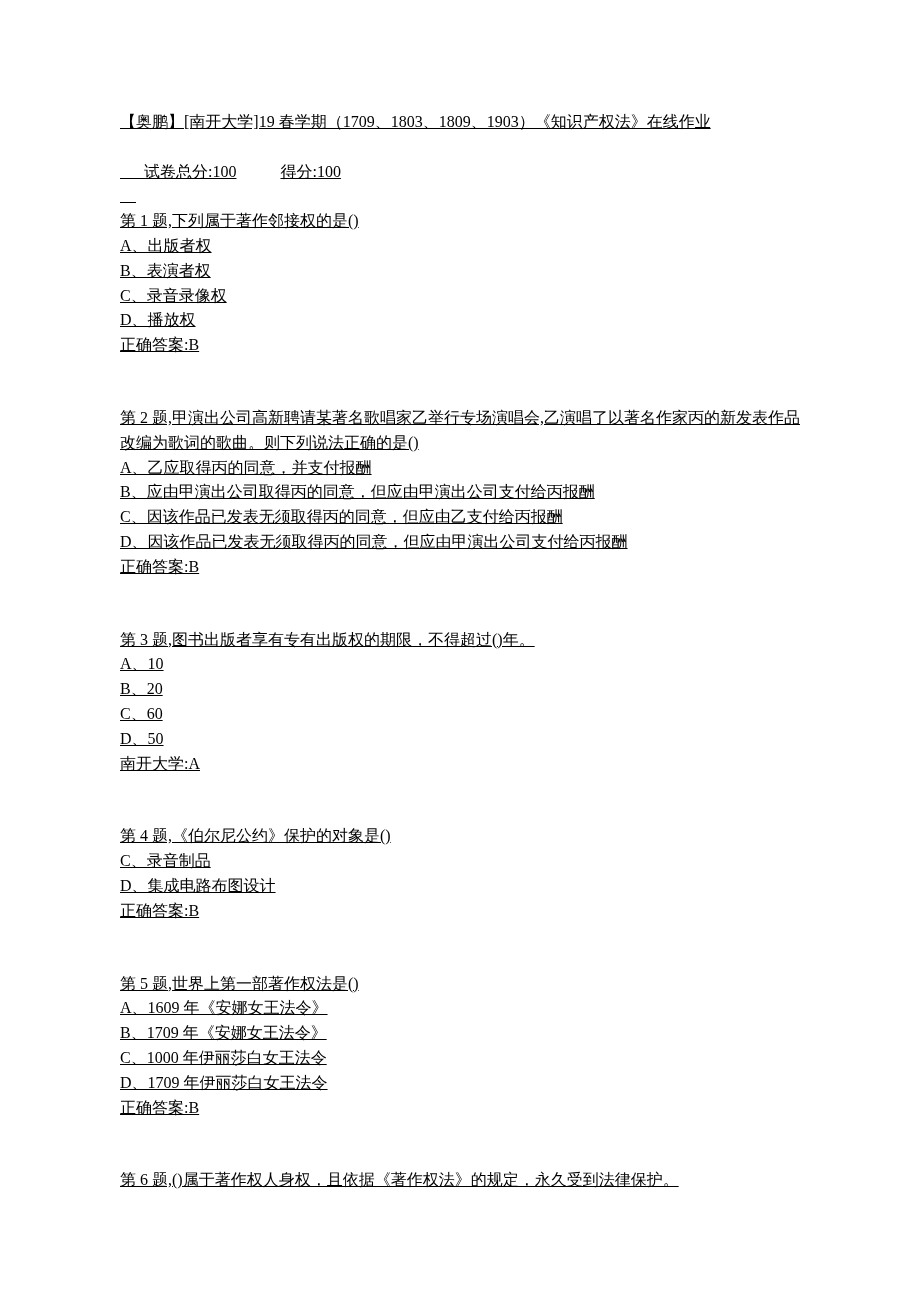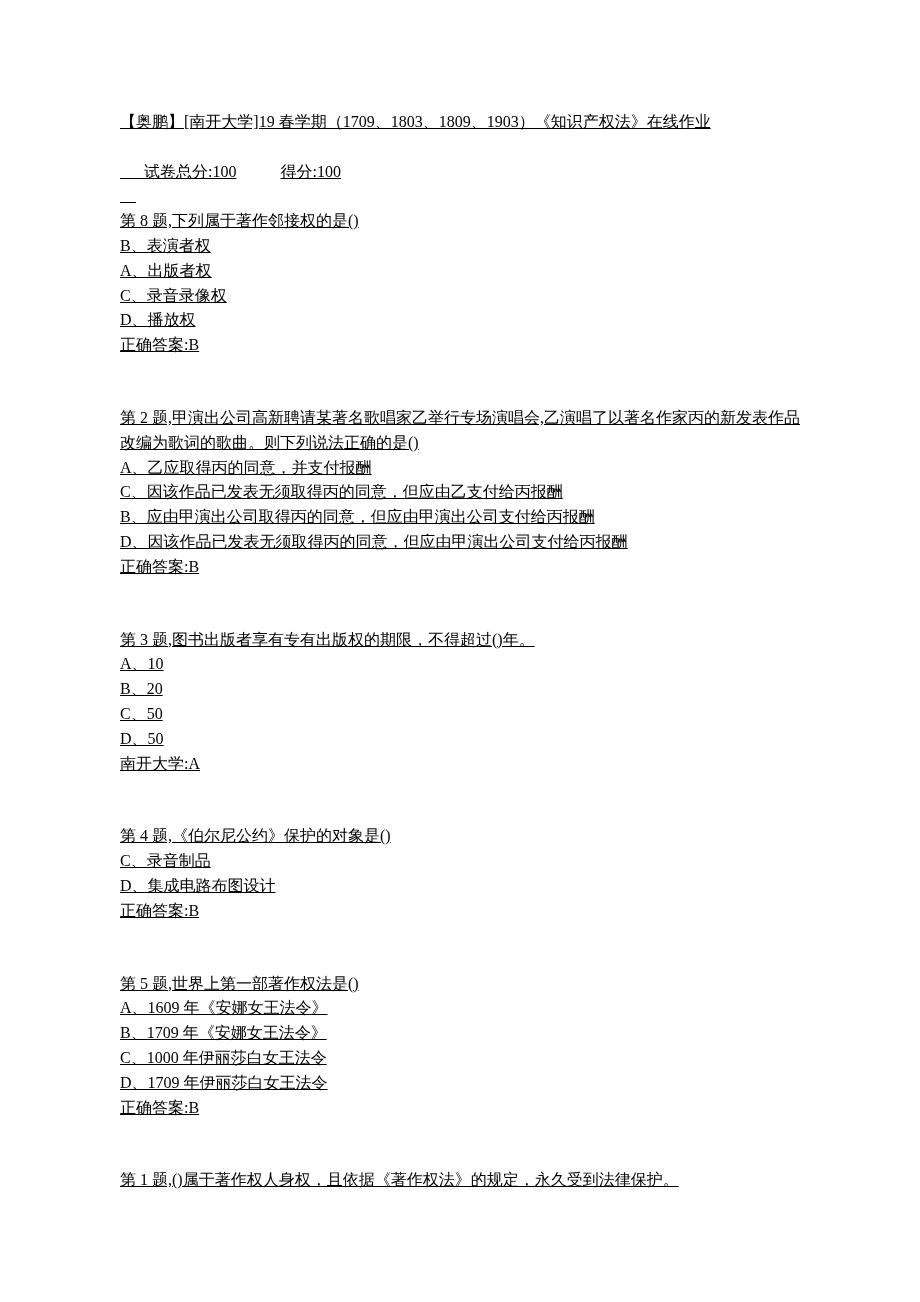--- a/index.html
+++ b/index.html
@@ -33,42 +33,42 @@
 </head>
 <body>
 
 <div class="page">
 
   <div class="block">
     <div class="line">【奥鹏】[南开大学]19 春学期（1709、1803、1809、1903）《知识产权法》在线作业</div>
     <div class="line score-line">
       <span>试卷总分:100</span><span class="sep"></span><span>得分:100</span>
     </div>
-    <div class="line">第 8 题,下列属于著作邻接权的是()</div>
+    <div class="line">第 1 题,下列属于著作邻接权的是()</div>
+    <div class="line">A、出版者权</div>
     <div class="line">B、表演者权</div>
-    <div class="line">A、出版者权</div>
     <div class="line">C、录音录像权</div>
     <div class="line">D、播放权</div>
     <div class="line">正确答案:B</div>
   </div>
 
   <div class="block">
     <div class="line">第 2 题,甲演出公司高新聘请某著名歌唱家乙举行专场演唱会,乙演唱了以著名作家丙的新发表作品改编为歌词的歌曲。则下列说法正确的是()</div>
     <div class="line">A、乙应取得丙的同意，并支付报酬</div>
+    <div class="line">B、应由甲演出公司取得丙的同意，但应由甲演出公司支付给丙报酬</div>
     <div class="line">C、因该作品已发表无须取得丙的同意，但应由乙支付给丙报酬</div>
-    <div class="line">B、应由甲演出公司取得丙的同意，但应由甲演出公司支付给丙报酬</div>
     <div class="line">D、因该作品已发表无须取得丙的同意，但应由甲演出公司支付给丙报酬</div>
     <div class="line">正确答案:B</div>
   </div>
 
   <div class="block">
     <div class="line">第 3 题,图书出版者享有专有出版权的期限，不得超过()年。</div>
     <div class="line">A、10</div>
     <div class="line">B、20</div>
-    <div class="line">C、50</div>
+    <div class="line">C、60</div>
     <div class="line">D、50</div>
     <div class="line">南开大学:A</div>
   </div>
 
   <div class="block">
     <div class="line">第 4 题,《伯尔尼公约》保护的对象是()</div>
     <div class="line">C、录音制品</div>
     <div class="line">D、集成电路布图设计</div>
     <div class="line">正确答案:B</div>
   </div>
@@ -76,16 +76,16 @@
   <div class="block">
     <div class="line">第 5 题,世界上第一部著作权法是()</div>
     <div class="line">A、1609 年《安娜女王法令》</div>
     <div class="line">B、1709 年《安娜女王法令》</div>
     <div class="line">C、1000 年伊丽莎白女王法令</div>
     <div class="line">D、1709 年伊丽莎白女王法令</div>
     <div class="line">正确答案:B</div>
   </div>
 
   <div class="block">
-    <div class="line">第 1 题,()属于著作权人身权，且依据《著作权法》的规定，永久受到法律保护。</div>
+    <div class="line">第 6 题,()属于著作权人身权，且依据《著作权法》的规定，永久受到法律保护。</div>
   </div>
 
 </div>
 
 </body></html>

